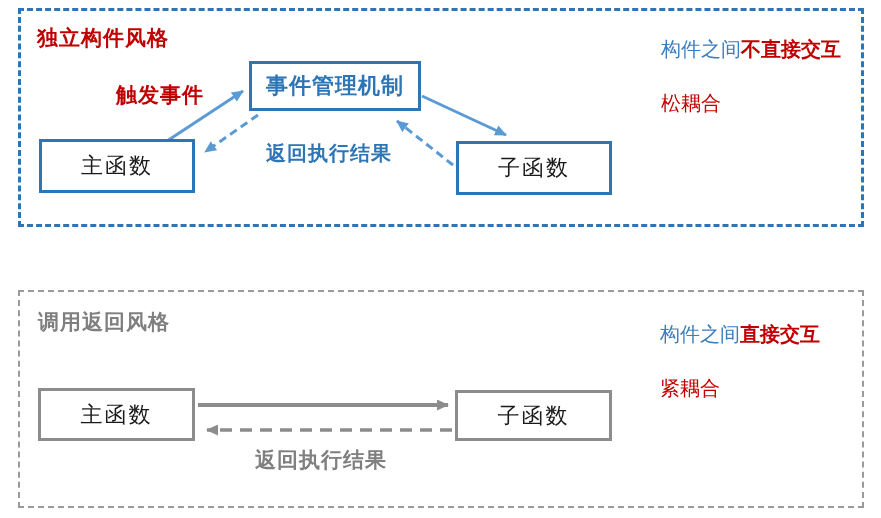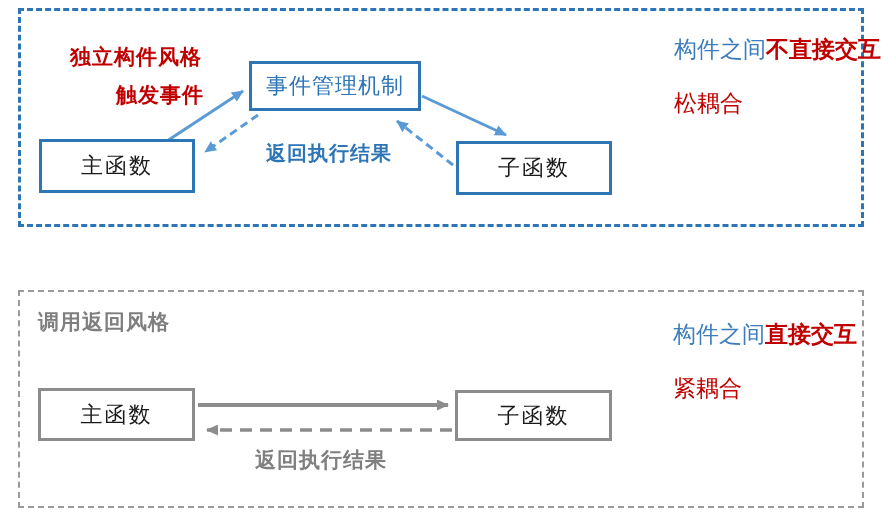--- a/index.html
+++ b/index.html
@@ -13,45 +13,45 @@
   .panel{position:absolute;left:18px;width:846px;box-sizing:border-box;}
   .panel-top{top:8px;height:219px;border:3px dashed var(--blue-border);}
   .panel-bottom{top:290px;height:218px;border:2px dashed var(--gray-border);}
   .layer{position:absolute;left:0;top:0;width:100%;height:100%;}
 
   .panel-title{
     position:absolute;
     font-size:21px;font-weight:bold;letter-spacing:1px;
     white-space:nowrap;
   }
-  .panel-top .panel-title{left:16px;top:32px;color:var(--red-text);margin-left:33px;}
+  .panel-top .panel-title{left:16px;top:13px;color:var(--red-text);}
   .panel-bottom .panel-title{left:18px;top:16px;color:var(--gray-text);text-align:right;}
 
   .node{
     position:absolute;box-sizing:border-box;
     display:flex;align-items:center;justify-content:center;
     background:#ffffff;
     font-size:22px;letter-spacing:2px;white-space:nowrap;
   }
   .node-blue{border:3px solid var(--blue-border);color:#1a1a1a;}
-  .node-event{border:3px solid var(--blue-border);color:var(--blue-text);font-weight:normal;letter-spacing:1px;}
+  .node-event{border:3px solid var(--blue-border);color:var(--blue-text);font-weight:bold;letter-spacing:1px;}
   .node-gray{border:3px solid var(--gray-box-border);color:#1a1a1a;}
 
   .flow-label{
     position:absolute;font-weight:bold;font-size:21px;
     letter-spacing:1px;white-space:nowrap;
   }
   .lbl-trigger{left:95px;top:70px;color:var(--red-text);text-align:right;}
   .lbl-notify{left:447px;top:66px;color:var(--navy-text);}
   .lbl-return-top{left:245px;top:129px;color:var(--blue-text);font-size:20px;}
   .lbl-call{left:234px;top:72px;color:var(--gray-text);}
   .lbl-return-bottom{left:235px;top:154px;color:var(--gray-text);}
 
   .notes{position:absolute;left:640px;top:26px;width:200px;}
-  .note-line{font-size:23px;white-space:nowrap;margin:0 0 30px 13px;line-height:24px;}
+  .note-line{font-size:20px;white-space:nowrap;margin:0 0 30px 0;line-height:24px;}
   .note-prefix{color:var(--note-blue);}
   .note-emphasis{color:var(--red-text);font-weight:bold;}
   .note-plain{color:var(--red-text);}
 
   svg line{fill:none;}
   .a-blue{stroke:var(--arrow-blue);stroke-width:3;}
   .a-blue-dash{stroke:var(--arrow-blue);stroke-width:3;stroke-dasharray:8 5;}
   .a-gray{stroke:var(--arrow-gray);stroke-width:4;}
   .a-gray-dash{stroke:var(--arrow-gray);stroke-width:3.5;stroke-dasharray:12 8;}
   .mk-blue{fill:var(--arrow-blue);}

